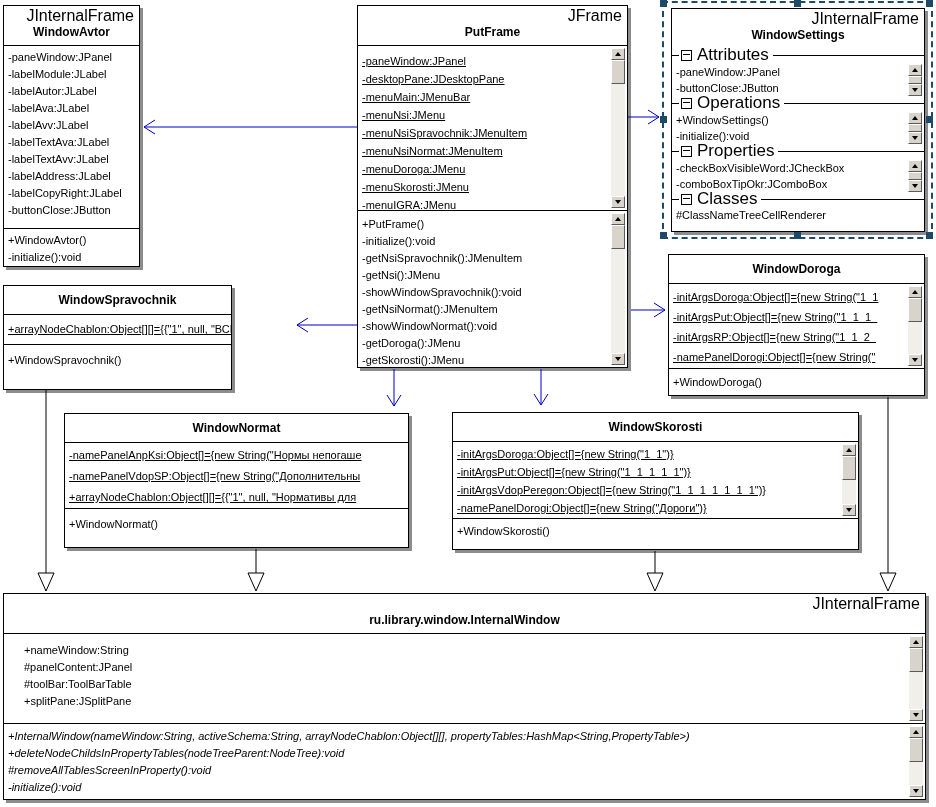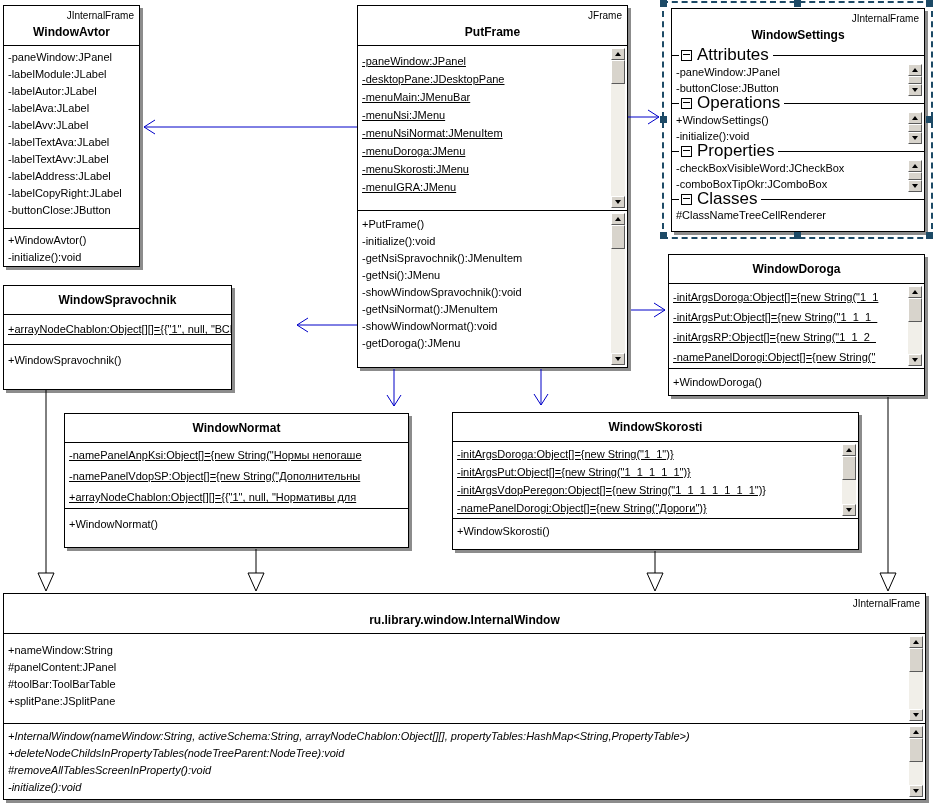--- a/index.html
+++ b/index.html
@@ -20,21 +20,21 @@
     box-shadow:3px 3px 0 0 #8c8c8c;
     display:flex;
     flex-direction:column;
     box-sizing:border-box;
     z-index:2;
   }
   .hdr{position:relative;border-bottom:1px solid #000;flex:0 0 auto;}
   .stereo{
     text-align:right;
     padding:3px 5px 0 0;
-    font-size:10px;
+    font-size:16px;
     height:13px;
     line-height:13px;
   }
   .cname{
     text-align:center;
     font-weight:bold;
     font-size:12px;
     padding:3px 0 6px 0;
   }
   .hdr.nostereo .cname{padding:7px 0 7px 0;}
@@ -171,20 +171,21 @@
   <div class="hdr">
     <div class="stereo">JFrame</div>
     <div class="cname">PutFrame</div>
   </div>
   <div class="sec u lh18" style="flex:0 0 164px;padding-top:6px;">
     <div style="margin-right:18px;">
         <div class="member">-paneWindow:JPanel</div>
         <div class="member">-desktopPane:JDesktopPane</div>
         <div class="member">-menuMain:JMenuBar</div>
         <div class="member">-menuNsi:JMenu</div>
+        <div class="member">-menuNsiSpravochnik:JMenuItem</div>
         <div class="member">-menuNsiNormat:JMenuItem</div>
         <div class="member">-menuDoroga:JMenu</div>
         <div class="member">-menuSkorosti:JMenu</div>
         <div class="member">-menuIGRA:JMenu</div>
       </div>
     <div class="vscroll">
         <div class="sb-btn">
           <span class="tri up"></span>
         </div>
         <div class="sb-thumb"></div>
@@ -197,20 +198,21 @@
   <div class="sec lh17" style="flex:1 1 auto;padding-top:5px;">
     <div style="margin-right:18px;">
         <div class="member">+PutFrame()</div>
         <div class="member">-initialize():void</div>
         <div class="member">-getNsiSpravochnik():JMenuItem</div>
         <div class="member">-getNsi():JMenu</div>
         <div class="member">-showWindowSpravochnik():void</div>
         <div class="member">-getNsiNormat():JMenuItem</div>
         <div class="member">-showWindowNormat():void</div>
         <div class="member">-getDoroga():JMenu</div>
+        <div class="member">-getSkorosti():JMenu</div>
       </div>
     <div class="vscroll">
         <div class="sb-btn">
           <span class="tri up"></span>
         </div>
         <div class="sb-thumb"></div>
         <div class="sb-track"></div>
         <div class="sb-btn">
           <span class="tri down"></span>
         </div>
@@ -395,21 +397,21 @@
         <div class="member">+WindowSkorosti()</div>
       </div>
   </div>
 </div>
 
 <div class="cls" style="left:3px;top:593px;width:923px;height:207px;">
   <div class="hdr">
     <div class="stereo">JInternalFrame</div>
     <div class="cname">ru.library.window.InternalWindow</div>
   </div>
-  <div class="sec lh17" style="flex:0 0 89px;padding-top:8px;">
+  <div class="sec lh17" style="flex:0 0 89px;padding-top:8px;margin-left:16px;">
     <div style="margin-right:18px;">
         <div class="member">+nameWindow:String</div>
         <div class="member">#panelContent:JPanel</div>
         <div class="member">#toolBar:ToolBarTable</div>
         <div class="member">+splitPane:JSplitPane</div>
       </div>
     <div class="vscroll">
         <div class="sb-btn">
           <span class="tri up"></span>
         </div>

